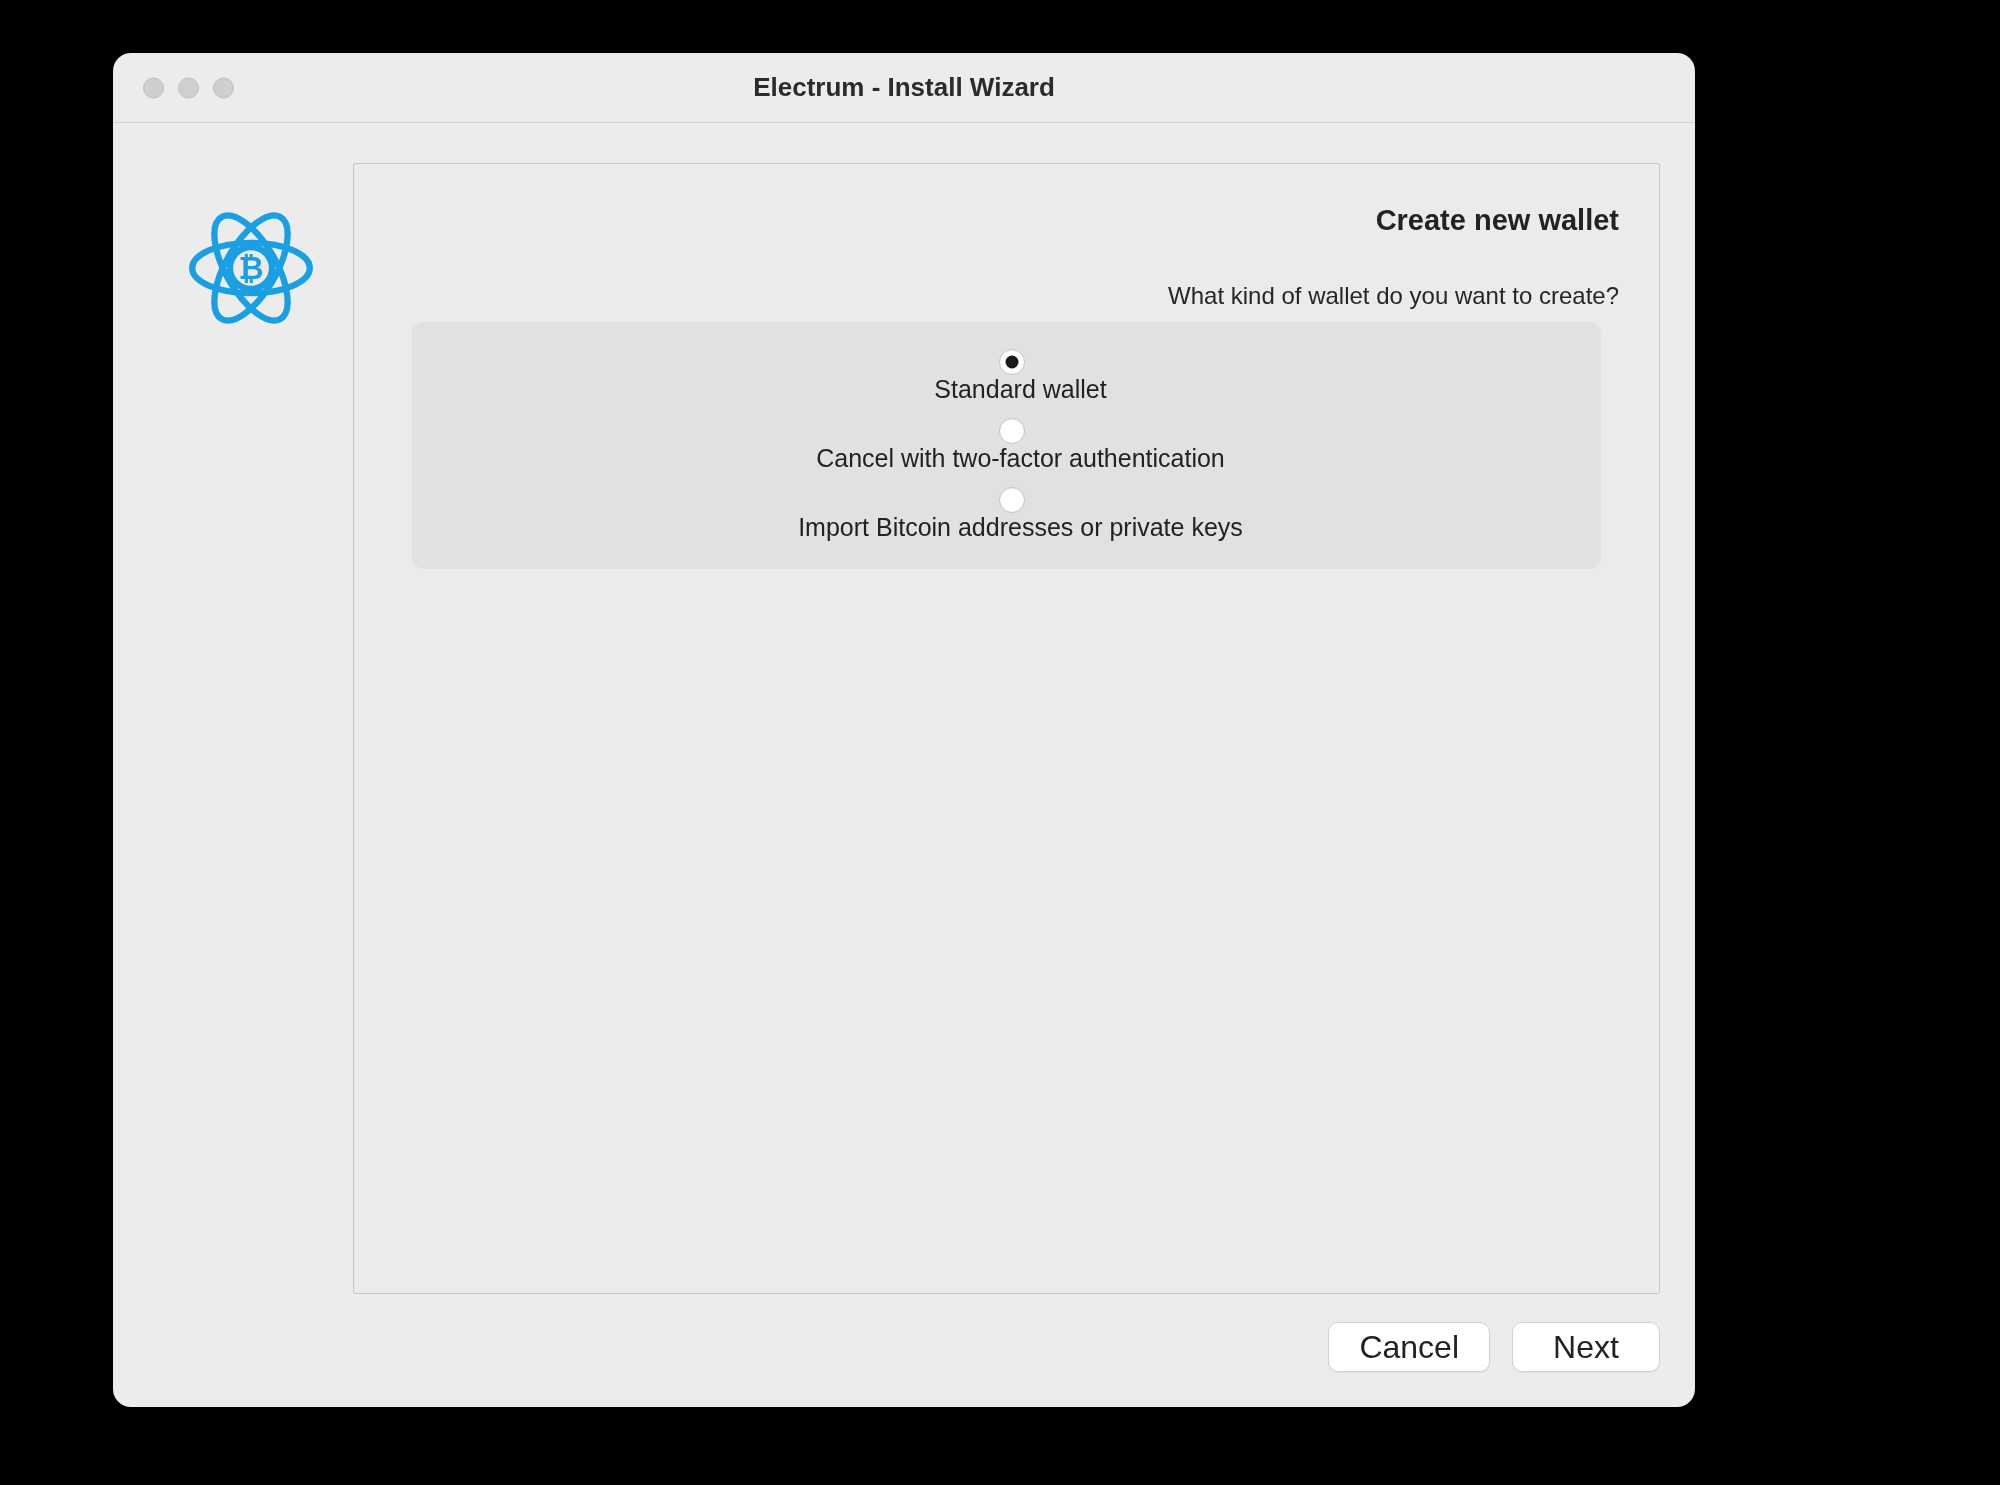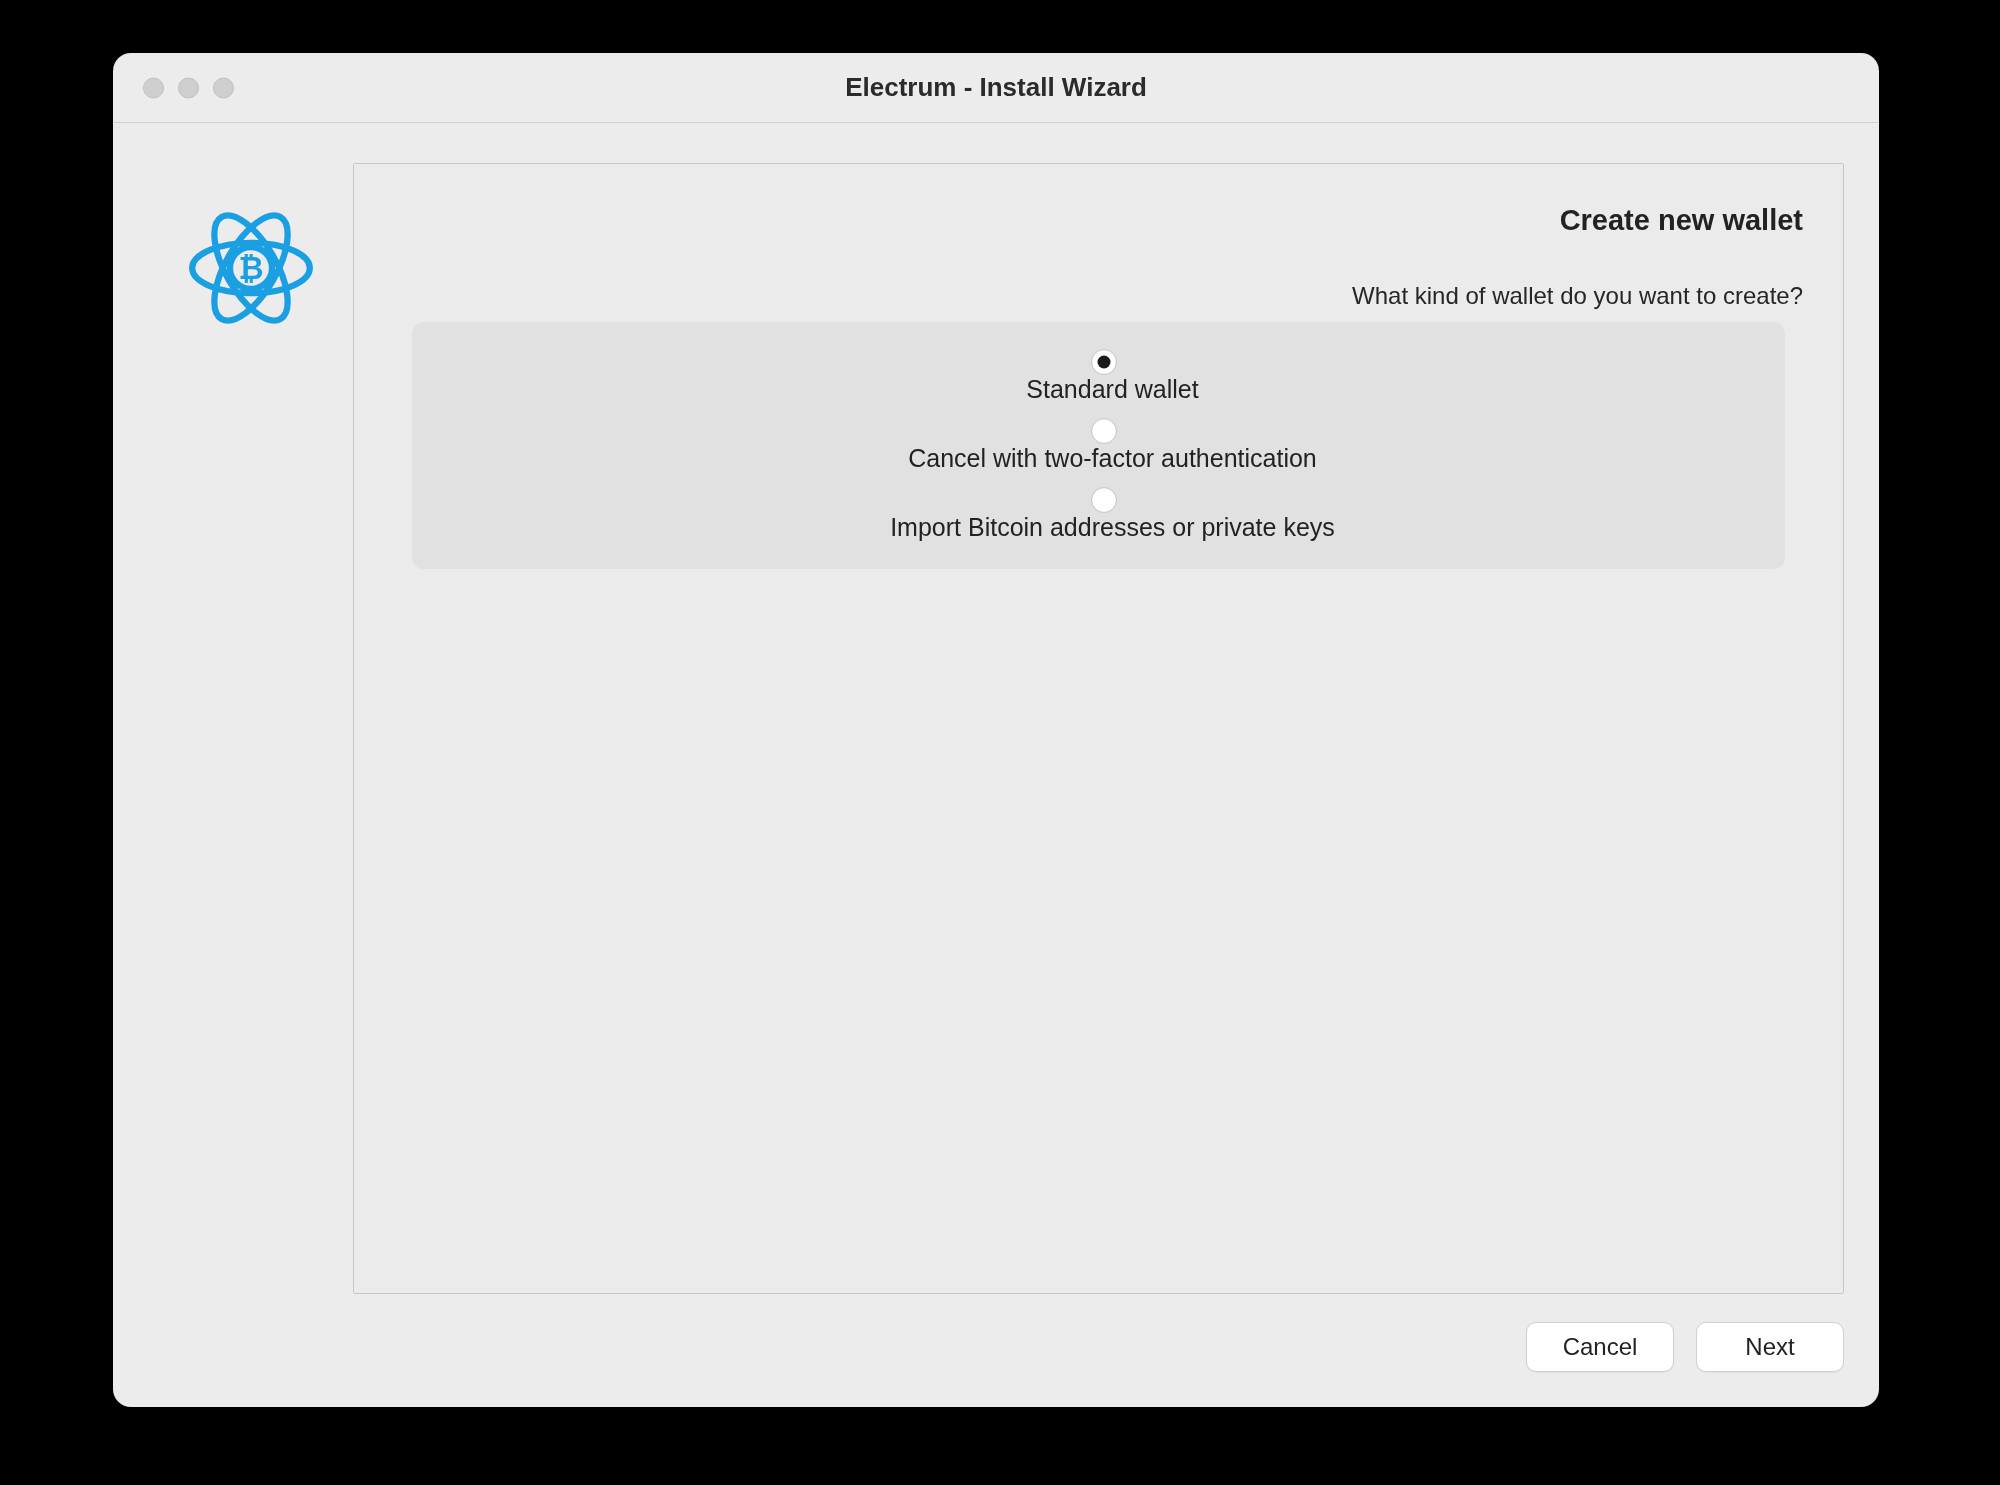--- a/index.html
+++ b/index.html
@@ -7,21 +7,21 @@
       font-family: -apple-system, "Helvetica Neue", Helvetica, Arial, sans-serif;
       background:#000;
       width:2000px;
       height:1485px;
       position:relative;
     }
     .window {
       position:absolute;
       left:113px;
       top:53px;
-      width:1766px;
+      width:1582px;
       height:1354px;
       background:#ececec;
       border-radius:18px;
       box-shadow:0 30px 80px rgba(0,0,0,.6);
       display:flex;
       flex-direction:column;
       overflow:hidden;
     }
     .titlebar {
       height:70px;
@@ -131,21 +131,21 @@
       display:flex;
       justify-content:flex-end;
       gap:22px;
     }
     .btn {
       min-width:148px;
       height:50px;
       border-radius:10px;
       background:#fff;
       border:1px solid #d0d0d0;
-      font-size:24px;
+      font-size:32px;
       color:#222;
       cursor:pointer;
       padding:0 30px;
       box-shadow:0 1px 1px rgba(0,0,0,.05);
     }
     .electrum-icon svg { width:140px; height:140px; }
   </style>
 </head>
 <body>
 

